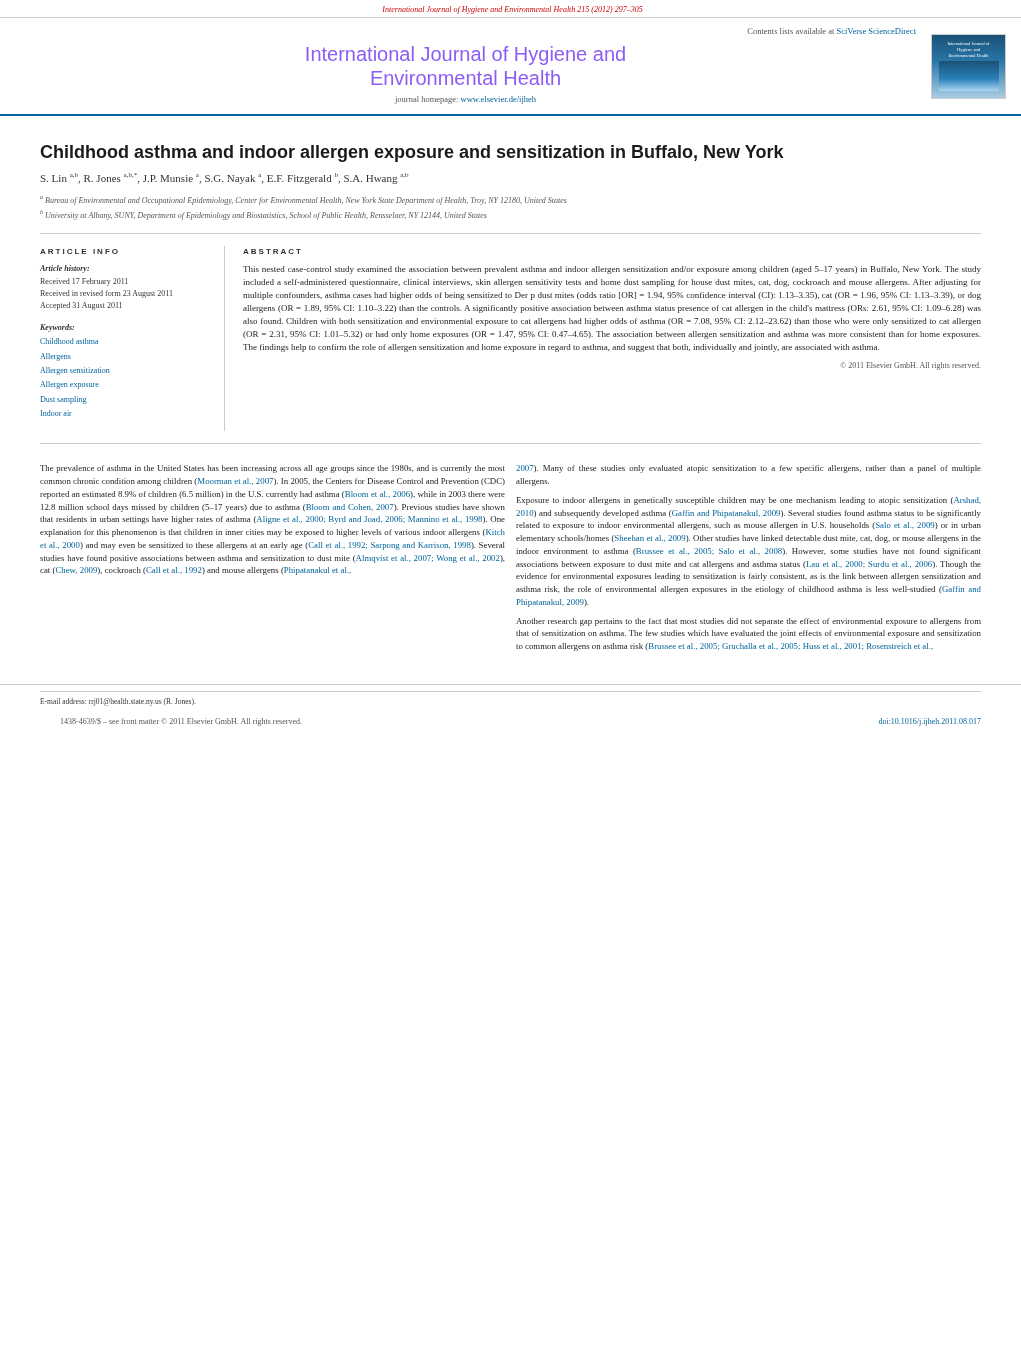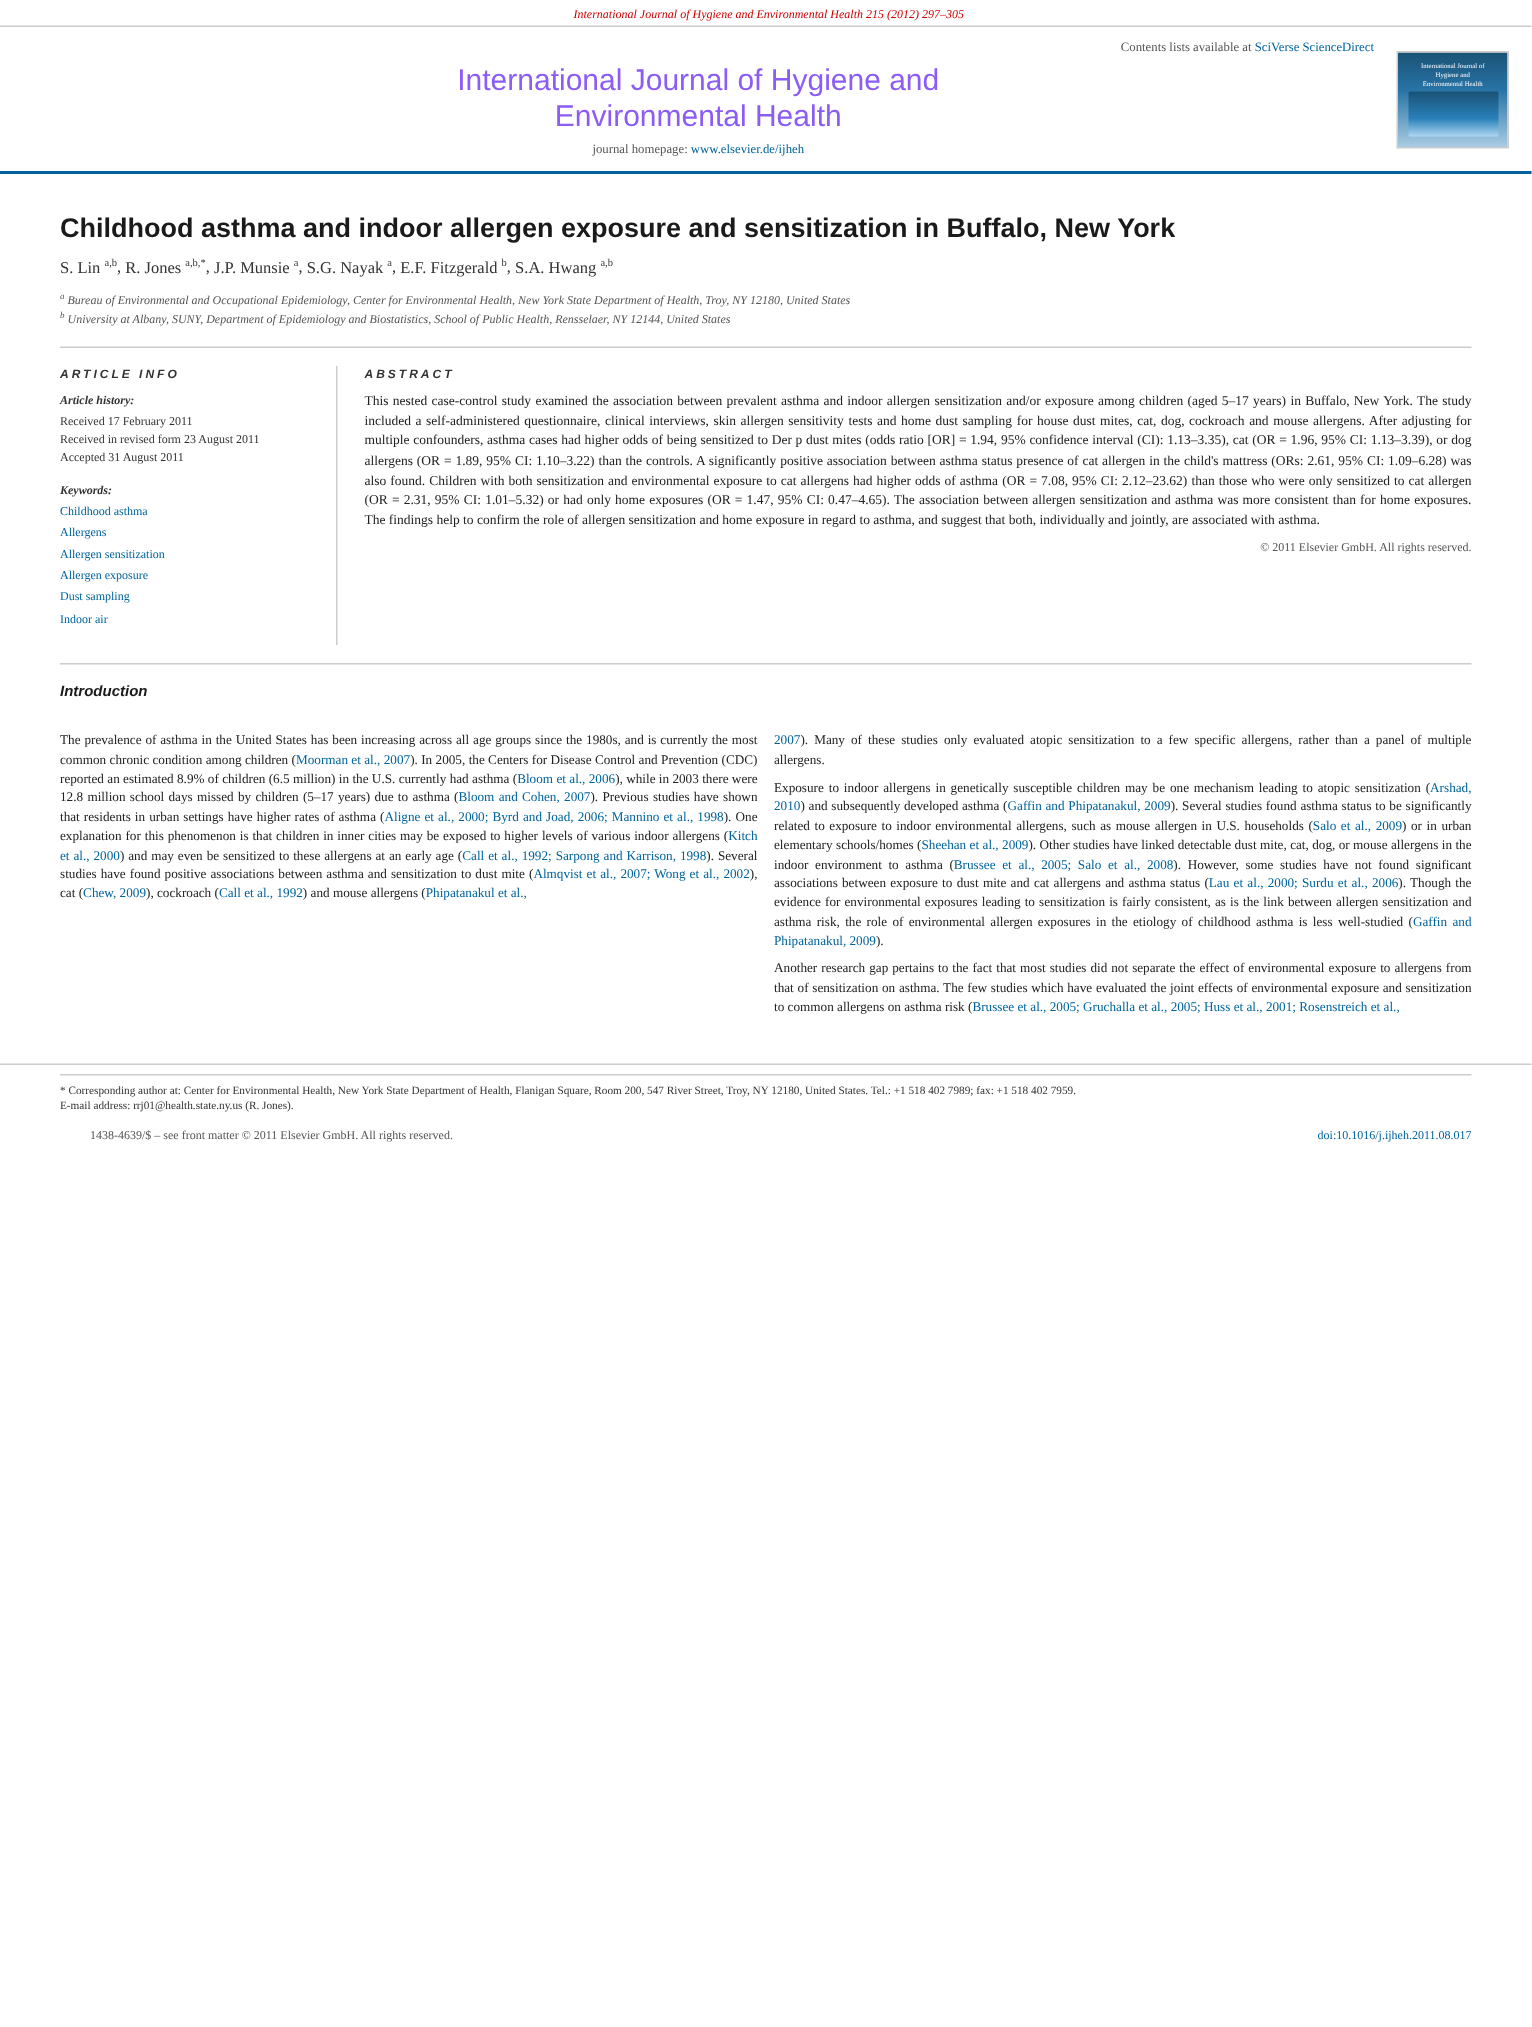--- a/index.html
+++ b/index.html
@@ -159,21 +159,20 @@
     }
     
     .section-heading {
       font-size: 8px;
       letter-spacing: 2px;
       color: #333;
       font-family: Arial, sans-serif;
       font-weight: bold;
       margin-bottom: 6px;
       text-transform: uppercase;
-      font-style: italic;
     }
     .article-info-section {
       margin-bottom: 10px;
     }
     .info-label {
       font-size: 8px;
       font-style: italic;
       font-weight: bold;
       color: #333;
       margin-bottom: 2px;
@@ -354,21 +353,20 @@
 
       <div class="right-col">
         <div class="section-heading">ABSTRACT</div>
         <div class="abstract-text">This nested case-control study examined the association between prevalent asthma and indoor allergen sensitization and/or exposure among children (aged 5–17 years) in Buffalo, New York. The study included a self-administered questionnaire, clinical interviews, skin allergen sensitivity tests and home dust sampling for house dust mites, cat, dog, cockroach and mouse allergens. After adjusting for multiple confounders, asthma cases had higher odds of being sensitized to Der p dust mites (odds ratio [OR] = 1.94, 95% confidence interval (CI): 1.13–3.35), cat (OR = 1.96, 95% CI: 1.13–3.39), or dog allergens (OR = 1.89, 95% CI: 1.10–3.22) than the controls. A significantly positive association between asthma status presence of cat allergen in the child's mattress (ORs: 2.61, 95% CI: 1.09–6.28) was also found. Children with both sensitization and environmental exposure to cat allergens had higher odds of asthma (OR = 7.08, 95% CI: 2.12–23.62) than those who were only sensitized to cat allergen (OR = 2.31, 95% CI: 1.01–5.32) or had only home exposures (OR = 1.47, 95% CI: 0.47–4.65). The association between allergen sensitization and asthma was more consistent than for home exposures. The findings help to confirm the role of allergen sensitization and home exposure in regard to asthma, and suggest that both, individually and jointly, are associated with asthma.</div>
         <div class="copyright-line">© 2011 Elsevier GmbH. All rights reserved.</div>
       </div>
     </div>
 
     <hr class="section-divider">
 
-    <div class="body-section-title">Introduction</div>
 
     <div class="body-two-col">
       <div class="body-left">
         <div class="body-text">
           The prevalence of asthma in the United States has been increasing across all age groups since the 1980s, and is currently the most common chronic condition among children (<span class="ref-link">Moorman et al., 2007</span>). In 2005, the Centers for Disease Control and Prevention (CDC) reported an estimated 8.9% of children (6.5 million) in the U.S. currently had asthma (<span class="ref-link">Bloom et al., 2006</span>), while in 2003 there were 12.8 million school days missed by children (5–17 years) due to asthma (<span class="ref-link">Bloom and Cohen, 2007</span>). Previous studies have shown that residents in urban settings have higher rates of asthma (<span class="ref-link">Aligne et al., 2000; Byrd and Joad, 2006; Mannino et al., 1998</span>). One explanation for this phenomenon is that children in inner cities may be exposed to higher levels of various indoor allergens (<span class="ref-link">Kitch et al., 2000</span>) and may even be sensitized to these allergens at an early age (<span class="ref-link">Call et al., 1992; Sarpong and Karrison, 1998</span>). Several studies have found positive associations between asthma and sensitization to dust mite (<span class="ref-link">Almqvist et al., 2007; Wong et al., 2002</span>), cat (<span class="ref-link">Chew, 2009</span>), cockroach (<span class="ref-link">Call et al., 1992</span>) and mouse allergens (<span class="ref-link">Phipatanakul et al.,</span>
         </div>
       </div>
       <div class="body-right">
         <div class="body-text">
           <span class="ref-link">2007</span>). Many of these studies only evaluated atopic sensitization to a few specific allergens, rather than a panel of multiple allergens.
@@ -379,24 +377,20 @@
         <div class="body-text">
           Another research gap pertains to the fact that most studies did not separate the effect of environmental exposure to allergens from that of sensitization on asthma. The few studies which have evaluated the joint effects of environmental exposure and sensitization to common allergens on asthma risk (<span class="ref-link">Brussee et al., 2005; Gruchalla et al., 2005; Huss et al., 2001; Rosenstreich et al.,</span>
         </div>
       </div>
     </div>
   </div>
 
   <div class="page-footer">
     <hr style="border:none; border-top:1px solid #ccc; margin-bottom:5px;">
     <div class="footnote-text">
-      <span>* Corresponding author at:</span>
-      <span>Center for Environmental Health, New York State Department of Health, Flanigan Square, Room 200, 547 River Street, Troy, NY 12180, United States. Tel.: +1 518 402 7989; fax: +1 518 402 7959.</span>
-    </div>
-    <div class="footnote-text">
       <span>E-mail address:</span>
       <span>rrj01@health.state.ny.us (R. Jones).</span>
     </div>
     <div class="footer-journal-info">
       <span>1438-4639/$ – see front matter © 2011 Elsevier GmbH. All rights reserved.</span>
       <span class="doi-link">doi:10.1016/j.ijheh.2011.08.017</span>
     </div>
   </div>
 </div>
 

